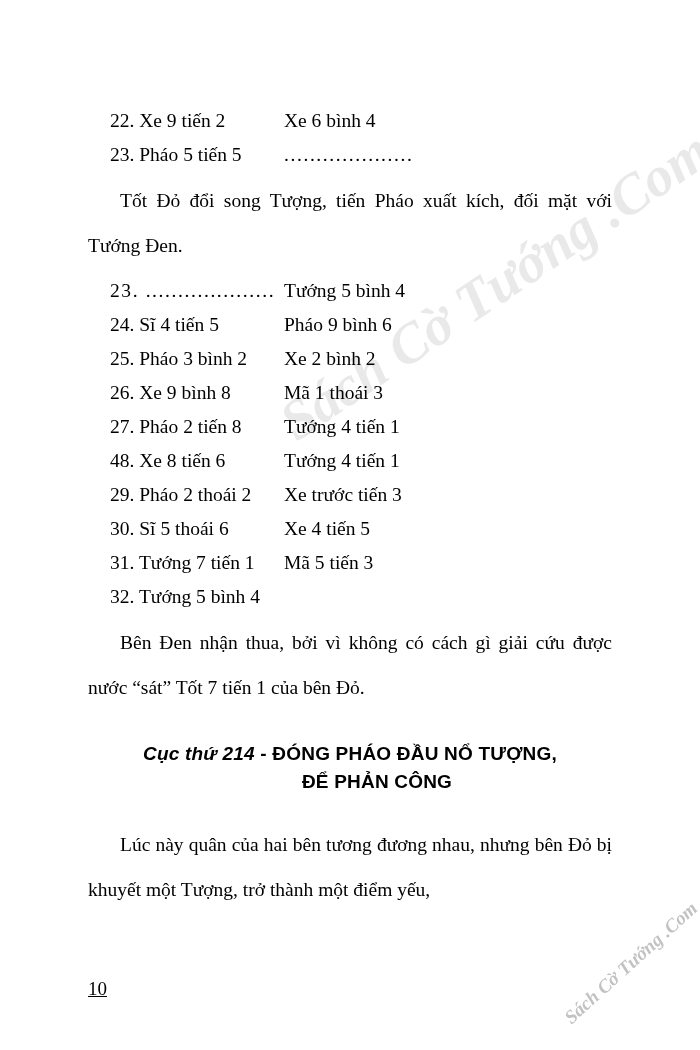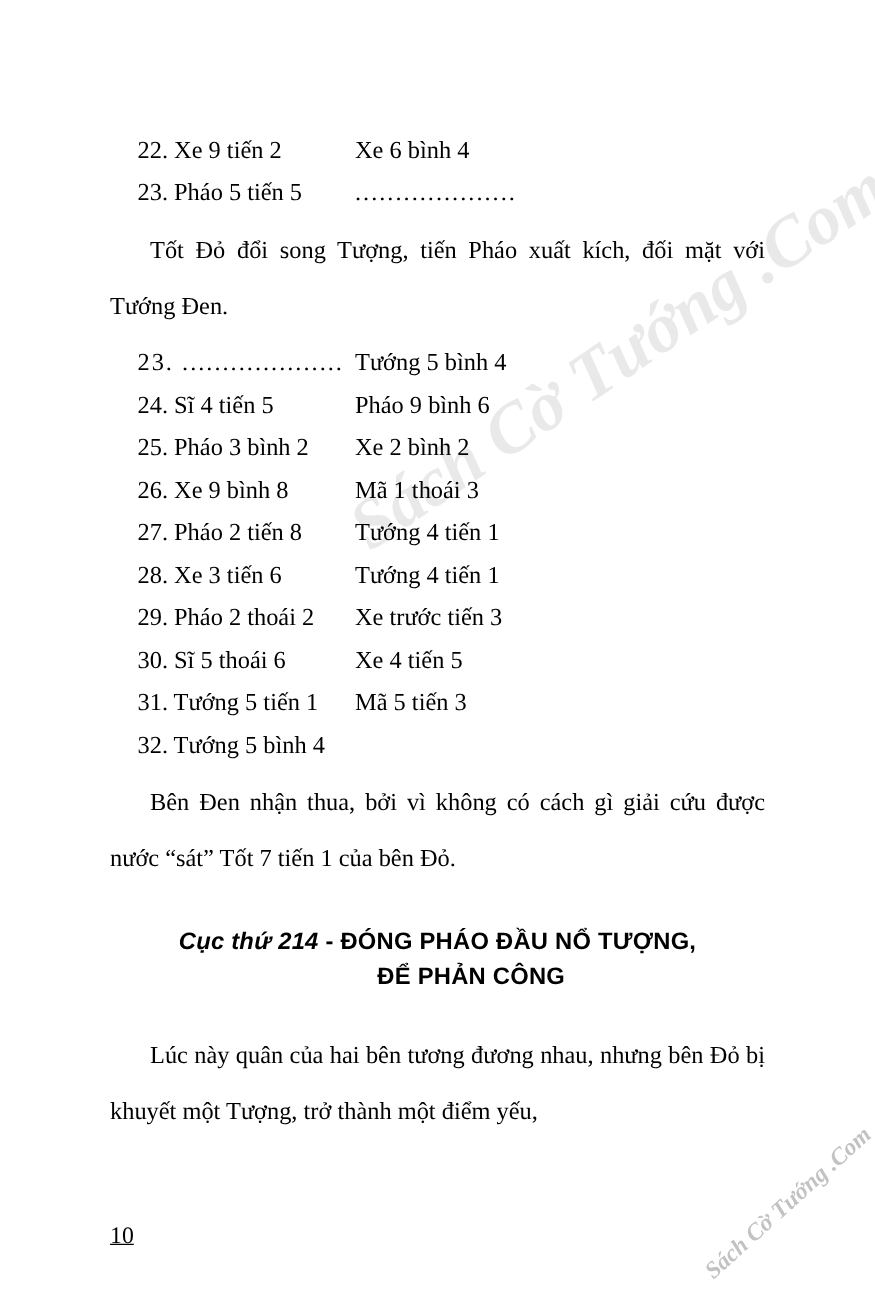--- a/index.html
+++ b/index.html
@@ -142,33 +142,33 @@
       </div>
       <div class="move-row">
         <span class="num-move">26. Xe 9 bình 8</span>
         <span class="resp">Mã 1 thoái 3</span>
       </div>
       <div class="move-row">
         <span class="num-move">27. Pháo 2 tiến 8</span>
         <span class="resp">Tướng 4 tiến 1</span>
       </div>
       <div class="move-row">
-        <span class="num-move">28. Xe 3 tiến 6</span>
+        <span class="num-move">48. Xe 8 tiến 6</span>
         <span class="resp">Tướng 4 tiến 1</span>
       </div>
       <div class="move-row">
         <span class="num-move">29. Pháo 2 thoái 2</span>
         <span class="resp">Xe trước tiến 3</span>
       </div>
       <div class="move-row">
         <span class="num-move">30. Sĩ 5 thoái 6</span>
         <span class="resp">Xe 4 tiến 5</span>
       </div>
       <div class="move-row">
-        <span class="num-move">31. Tướng 5 tiến 1</span>
+        <span class="num-move">31. Tướng 7 tiến 1</span>
         <span class="resp">Mã 5 tiến 3</span>
       </div>
       <div class="move-row">
         <span class="num-move">32. Tướng 5 bình 4</span>
         <span class="resp"></span>
       </div>
     </div>
 
     <p class="para">Bên Đen nhận thua, bởi vì không có cách gì giải cứu được nước “sát” Tốt 7 tiến 1 của bên Đỏ.</p>
 

